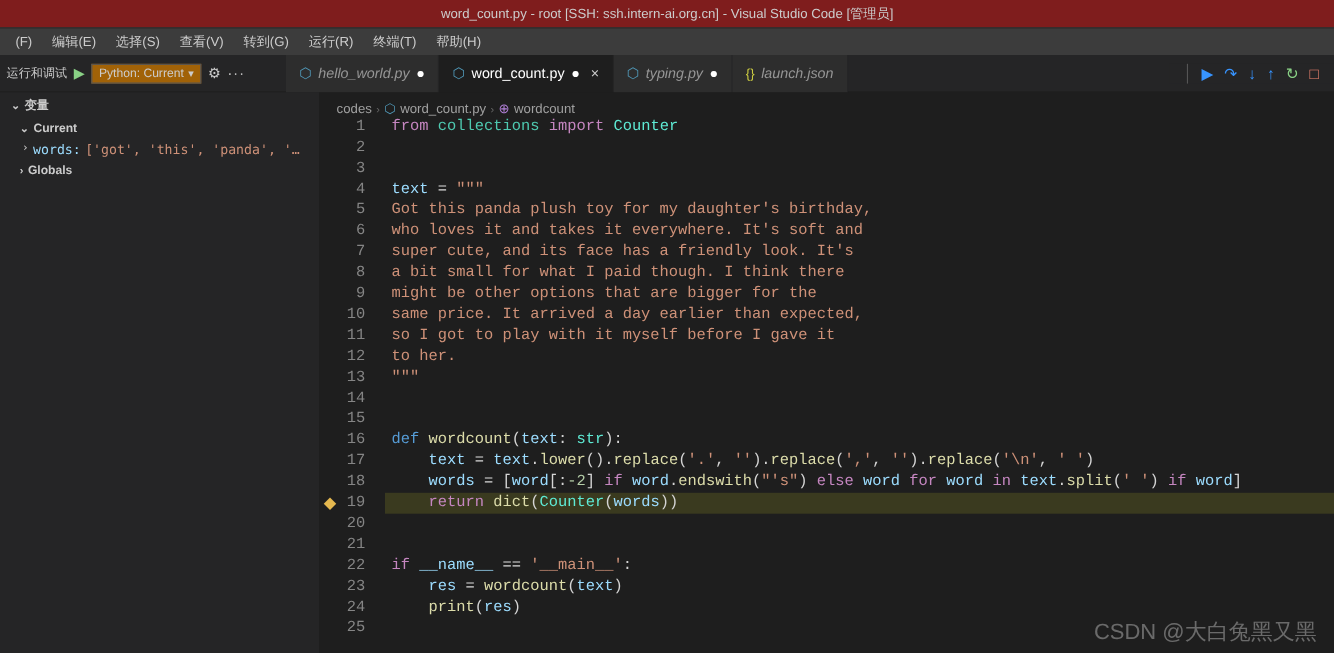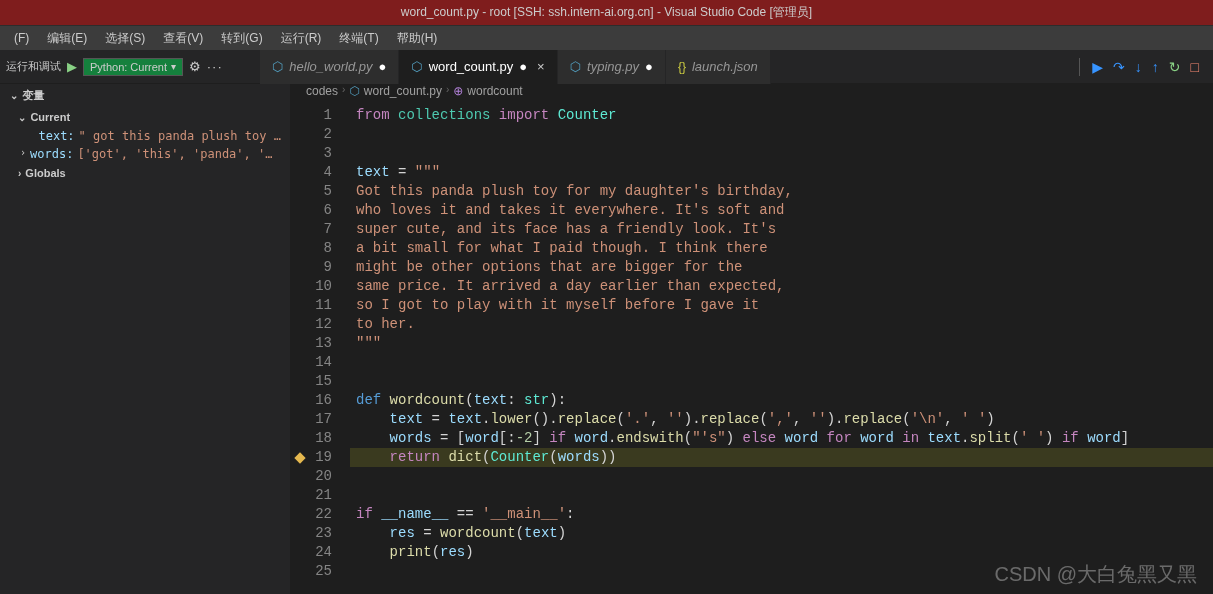--- a/index.html
+++ b/index.html
@@ -47,21 +47,21 @@
     .debug-controls {
       display: flex;
       align-items: center;
       width: 260px;
       padding: 0 6px;
       gap: 6px;
     }
     .debug-label { color: #ccc; font-size: 11px; }
     .play-icon { color: #89d185; font-size: 13px; }
     .config-dropdown {
-      background: #15803d;
+      background: #a16207;
       color: #ccc;
       padding: 2px 6px;
       border: 1px solid #555;
       font-size: 11px;
       display: inline-flex;
       align-items: center;
       gap: 4px;
     }
     .gear-small { color: #ccc; font-size: 13px; }
     .dots { color: #ccc; font-size: 13px; letter-spacing: 1px; }
@@ -142,21 +142,21 @@
     .editor-area {
       flex: 1;
       background: #1e1e1e;
       display: flex;
       flex-direction: column;
       overflow: hidden;
     }
     .breadcrumb {
       height: 22px;
       display: flex;
-      align-items: flex-start;
+      align-items: flex-end;
       gap: 4px;
       padding: 0 16px;
       color: #a0a0a0;
       font-size: 12px;
     }
     .breadcrumb .sep { color: #666; font-size: 10px; }
     .bc-icon-py { color: #519aba; }
     .bc-icon-fn { color: #b180d7; }
     .code-body {
       display: flex;
@@ -271,25 +271,20 @@
   <div class="sidebar">
     <div class="sb-section-hdr">
       <span class="chev">⌄</span>
       <span>变量</span>
     </div>
     <div class="sb-section-hdr" style="padding-left:18px;">
       <span class="chev">⌄</span>
       <span>Current</span>
     </div>
     <div id="var-items">
-        <div class="sb-item">
-          <span>&nbsp;&nbsp;</span>
-          <span class="varname">text:</span>
-          <span class="varval">" got this panda plush toy …</span>
-        </div>
         <div class="sb-item">
           <span class="chev">›</span>
           <span class="varname">words:</span>
           <span class="varval">['got', 'this', 'panda', '…</span>
         </div>
       </div>
     <div class="sb-section-hdr" style="padding-left:18px;">
       <span class="chev">›</span>
       <span>Globals</span>
     </div>

